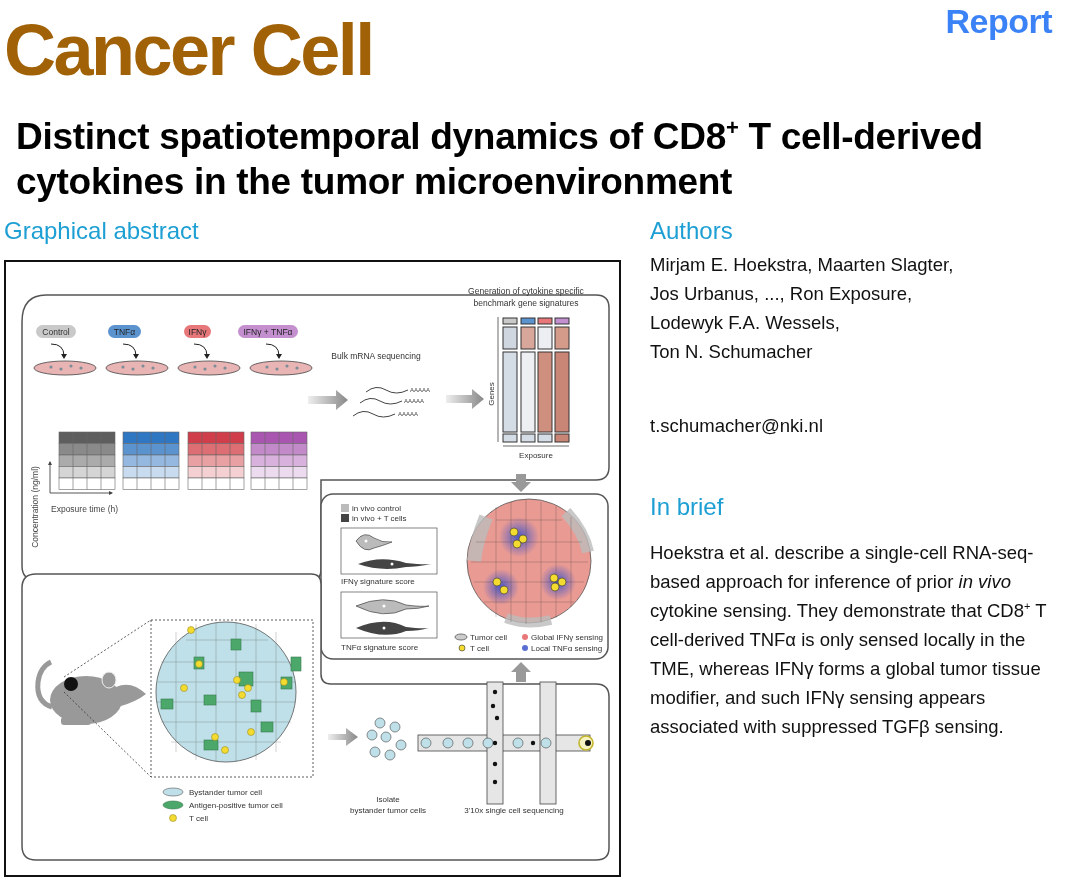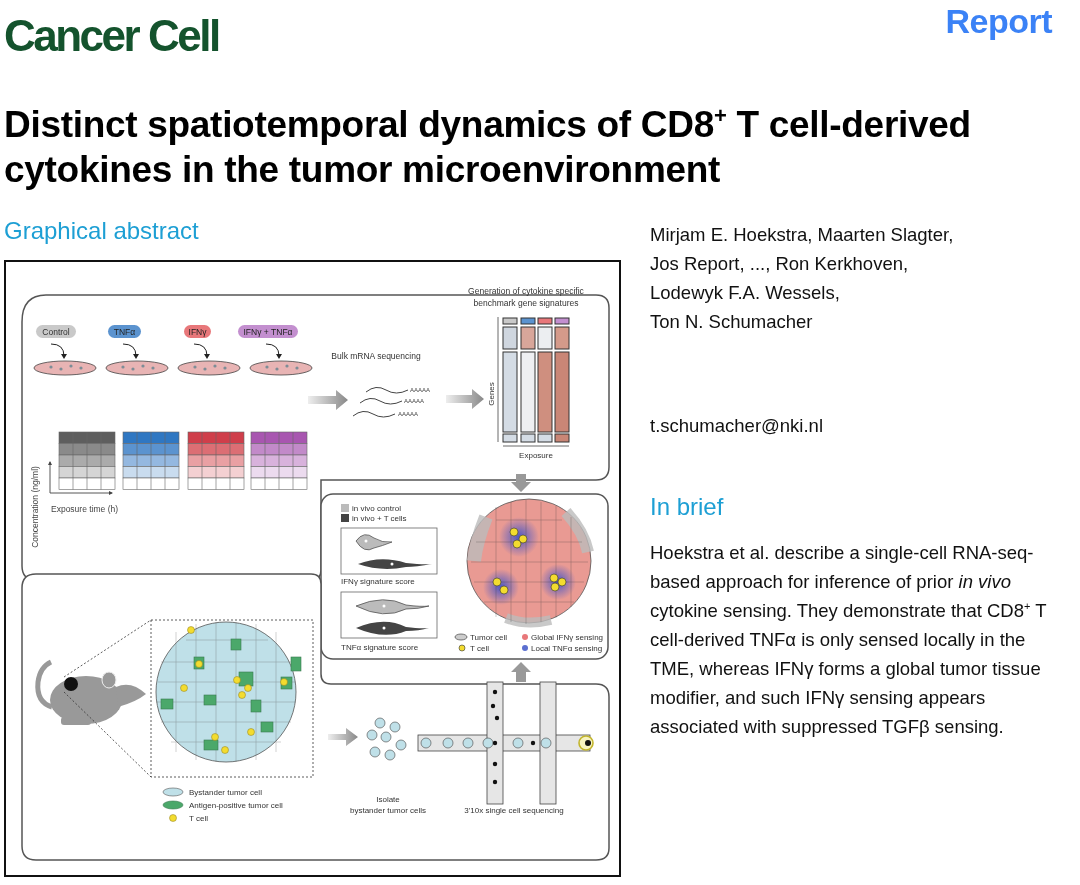--- a/index.html
+++ b/index.html
@@ -1,17 +1,17 @@
 <!DOCTYPE html>
 <html><head>
 <meta charset="utf-8">
 <style>
   html,body{margin:0;padding:0;background:#fff;}
   body{width:1080px;height:885px;position:relative;overflow:hidden;font-family:"Liberation Sans",sans-serif;color:#111;}
-  .journal{position:absolute;left:4px;top:14px;font-size:44px;font-weight:bold;color:#14532d;letter-spacing:-2.5px;line-height:1;}
+  .journal{position:absolute;left:4px;top:14px;font-size:72px;font-weight:bold;color:#a16207;letter-spacing:-2.5px;line-height:1;}
   .type{position:absolute;right:28px;top:2px;font-size:34px;font-weight:bold;color:#3b82f6;letter-spacing:-0.5px;}
   .title{position:absolute;left:4px;top:102px;width:1060px;font-size:37px;font-weight:bold;line-height:45px;color:#000;letter-spacing:-0.3px;}
   .title sup{font-size:22px;vertical-align:14px;line-height:0;}
   .sec-label{position:absolute;font-size:24px;color:#1d9fd4;text-align:right;}
   .ga-label{left:4px;top:217px;}
   .abstract-box{position:absolute;left:4px;top:260px;width:617px;height:617px;border:2.5px solid #111;box-sizing:border-box;background:#fff;}
   .abstract-box svg{display:block;}
   .side{position:absolute;left:650px;width:420px;}
   .side h3{margin:0;font-weight:normal;font-size:24px;color:#1d9fd4;line-height:30px;}
   .side p{margin:6px 0 0 0;font-size:18.5px;line-height:29px;color:#111;}
@@ -19,21 +19,21 @@
   .authors{top:216px;}
   .corr{top:403px;}
   .brief{top:492px;}
 </style>
 </head>
 <body>
 
 <div class="journal">Cancer Cell</div>
 <div class="type">Report</div>
 
-<h1 class="title" style="margin:0;">
+<h1 class="title" style="margin:12px;">
   <span>Distinct spatiotemporal dynamics of CD8</span><sup>+</sup><span> T cell-derived cytokines in the tumor microenvironment</span>
 </h1>
 
 <div class="sec-label ga-label">Graphical abstract</div>
 
 <div class="abstract-box">
 <svg width="612" height="612" viewBox="0 0 612 612" font-family="Liberation Sans, sans-serif">
   <defs>
     <linearGradient id="arrowG" x1="0" x2="1">
           <stop offset="0" stop-color="#eee"></stop>
@@ -328,23 +328,24 @@
         <circle cx="489" cy="520" r="2.2"></circle>
         <circle cx="527" cy="481" r="2.2"></circle>
   </g>
   <circle cx="580" cy="481" r="7" fill="#f7f3c0" stroke="#c2b52c" stroke-width="1.6"></circle>
   <circle cx="582" cy="481" r="3" fill="#111"></circle>
   <text x="508" y="551" font-size="8" fill="#333" text-anchor="middle">3'10x single cell sequencing</text>
 </svg>
 </div>
 
 <div class="side authors">
+  <h3>Authors</h3>
   <p style="margin-top:4px;">
     <span>Mirjam E. Hoekstra, Maarten Slagter,</span><br>
-    <span>Jos Report, ..., Ron Kerkhoven,</span><br>
+    <span>Jos Urbanus, ..., Ron Exposure,</span><br>
     <span>Lodewyk F.A. Wessels,</span><br>
     <span>Ton N. Schumacher</span>
   </p>
 </div>
 
 <div class="side corr">
   <p style="margin-top:8px;">t.schumacher@nki.nl</p>
 </div>
 
 <div class="side brief">

